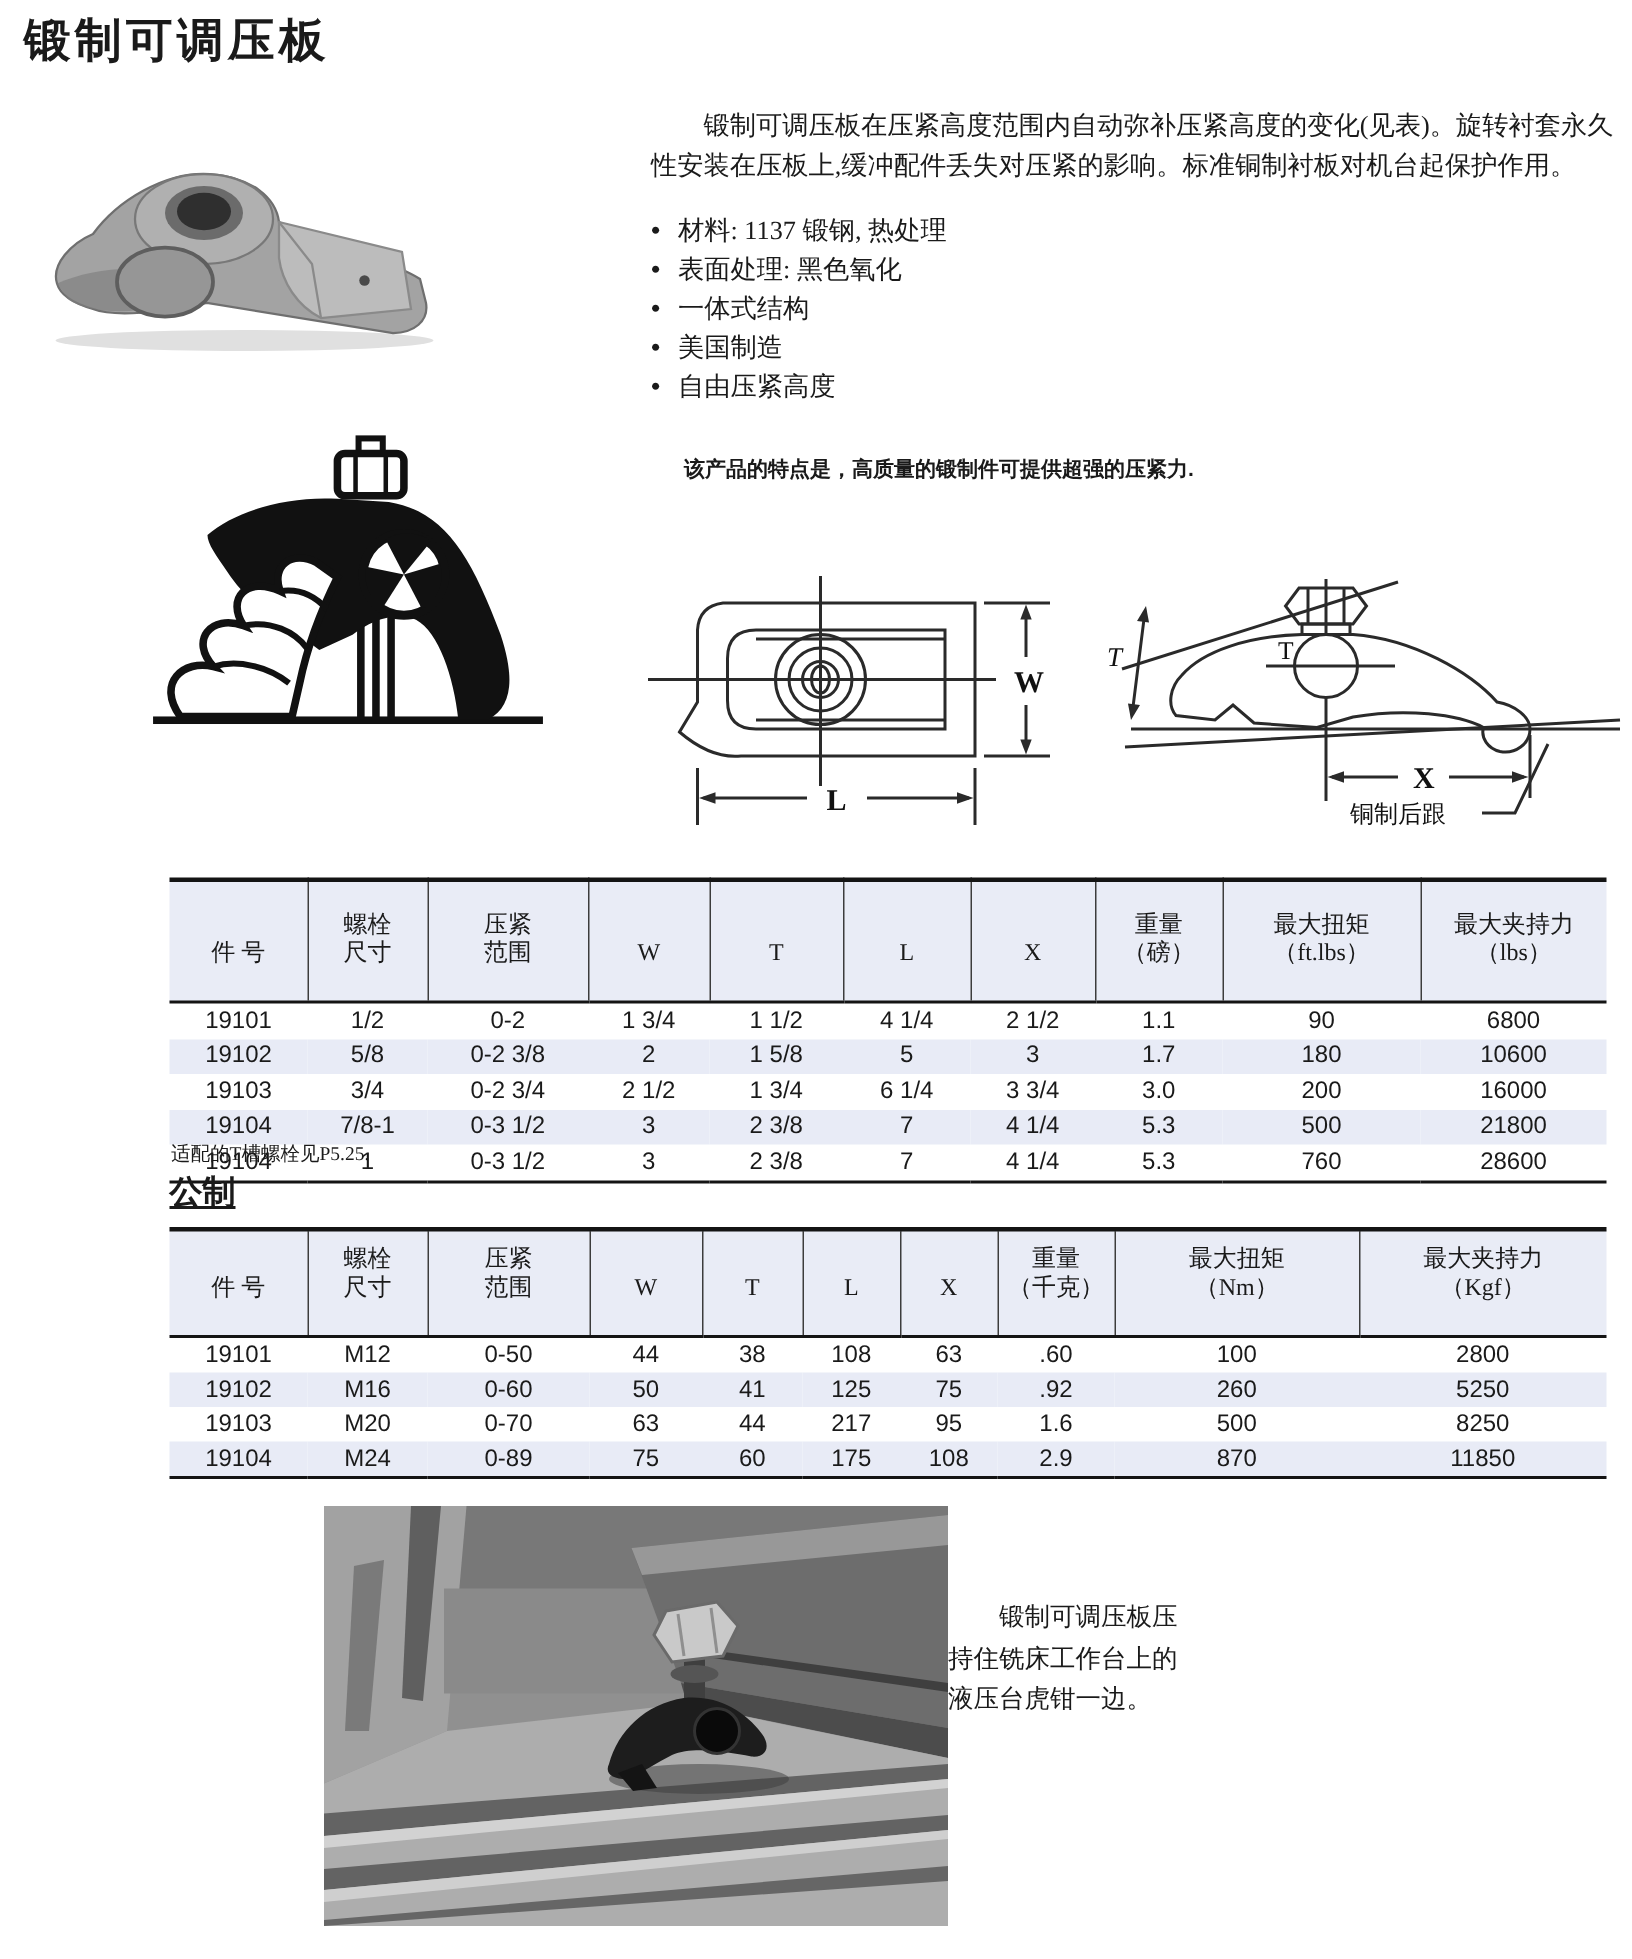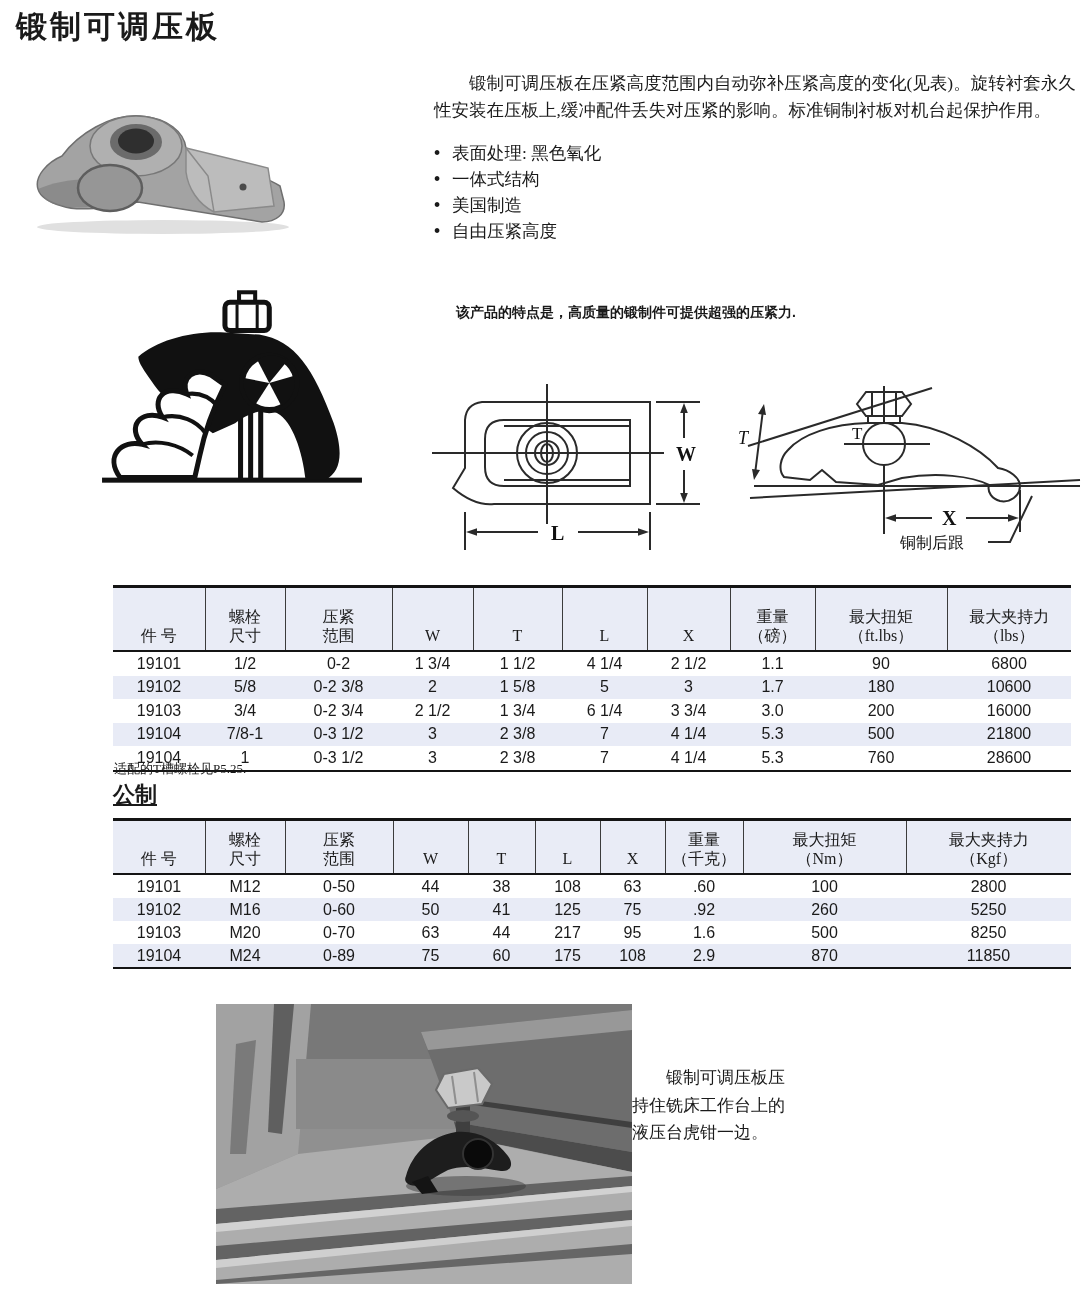--- a/index.html
+++ b/index.html
@@ -26,21 +26,21 @@
       font-family:"Liberation Sans","DejaVu Sans",sans-serif;
       font-size:14px;font-weight:bold;line-height:33px;text-indent:2em;}
 
   table.spec{position:absolute;left:113px;width:958px;border-collapse:collapse;table-layout:fixed;
       font-family:"Liberation Sans","DejaVu Sans",sans-serif;font-size:16px;
       border-top:3px solid #141414;}
   #imperial-table{top:585px;}
   #metric-table{top:818px;}
   table.spec thead th{background:var(--thead-bg,#e9ecf6);vertical-align:bottom;text-align:center;
       font-family:"Liberation Serif","DejaVu Serif",serif;font-weight:normal;font-size:16px;
-      padding:4px 2px 5px;border-bottom:2px solid #141414;line-height:19px;}
+      padding:4px 2px 22px;border-bottom:2px solid #141414;line-height:19px;}
   #imperial-table thead th{height:53px;}
   #metric-table thead th{height:43px;}
   table.spec thead th + th{border-left:1px solid #3c3c3c;}
   table.spec tbody td{text-align:center;padding:2px 0;height:19px;}
   #imperial-table tbody td{height:19.5px;}
   table.spec tbody tr:nth-child(even){background:var(--stripe,#e8ebf6);}
   table.spec tbody tr:last-child td{border-bottom:2px solid #141414;}
 
   .note{position:absolute;left:114px;top:760px;margin:0;font-size:13px;}
   .metric-heading{position:absolute;left:113px;top:780px;margin:0;
@@ -75,20 +75,21 @@
       <ellipse cx="92" cy="104" rx="32" ry="23" fill="#969696" stroke="#5e5e5e" stroke-width="2.5"></ellipse>
       <path d="M168,64 L250,84 L256,122 L196,128 C180,120 170,104 168,88 Z" fill="#bcbcbc" stroke="#8a8a8a" stroke-width="1.5"></path>
       <path d="M196,128 L190,92 L168,64" fill="none" stroke="#8a8a8a" stroke-width="1.5"></path>
       <circle cx="225" cy="103" r="3.5" fill="#4a4a4a"></circle>
     </svg>
   </div>
 
   <div class="intro">
     <p>锻制可调压板在压紧高度范围内自动弥补压紧高度的变化(见表)。旋转衬套永久性安装在压板上,缓冲配件丢失对压紧的影响。标准铜制衬板对机台起保护作用。</p>
     <ul id="feature-list">
+        <li>材料: 1137 锻钢, 热处理</li>
         <li>表面处理: 黑色氧化</li>
         <li>一体式结构</li>
         <li>美国制造</li>
         <li>自由压紧高度</li>
       </ul>
   </div>
 
   <div class="illustration">
     <svg width="272" height="202" viewBox="0 0 270 200">
       <rect x="6" y="186" width="258" height="5" fill="#111"></rect>

